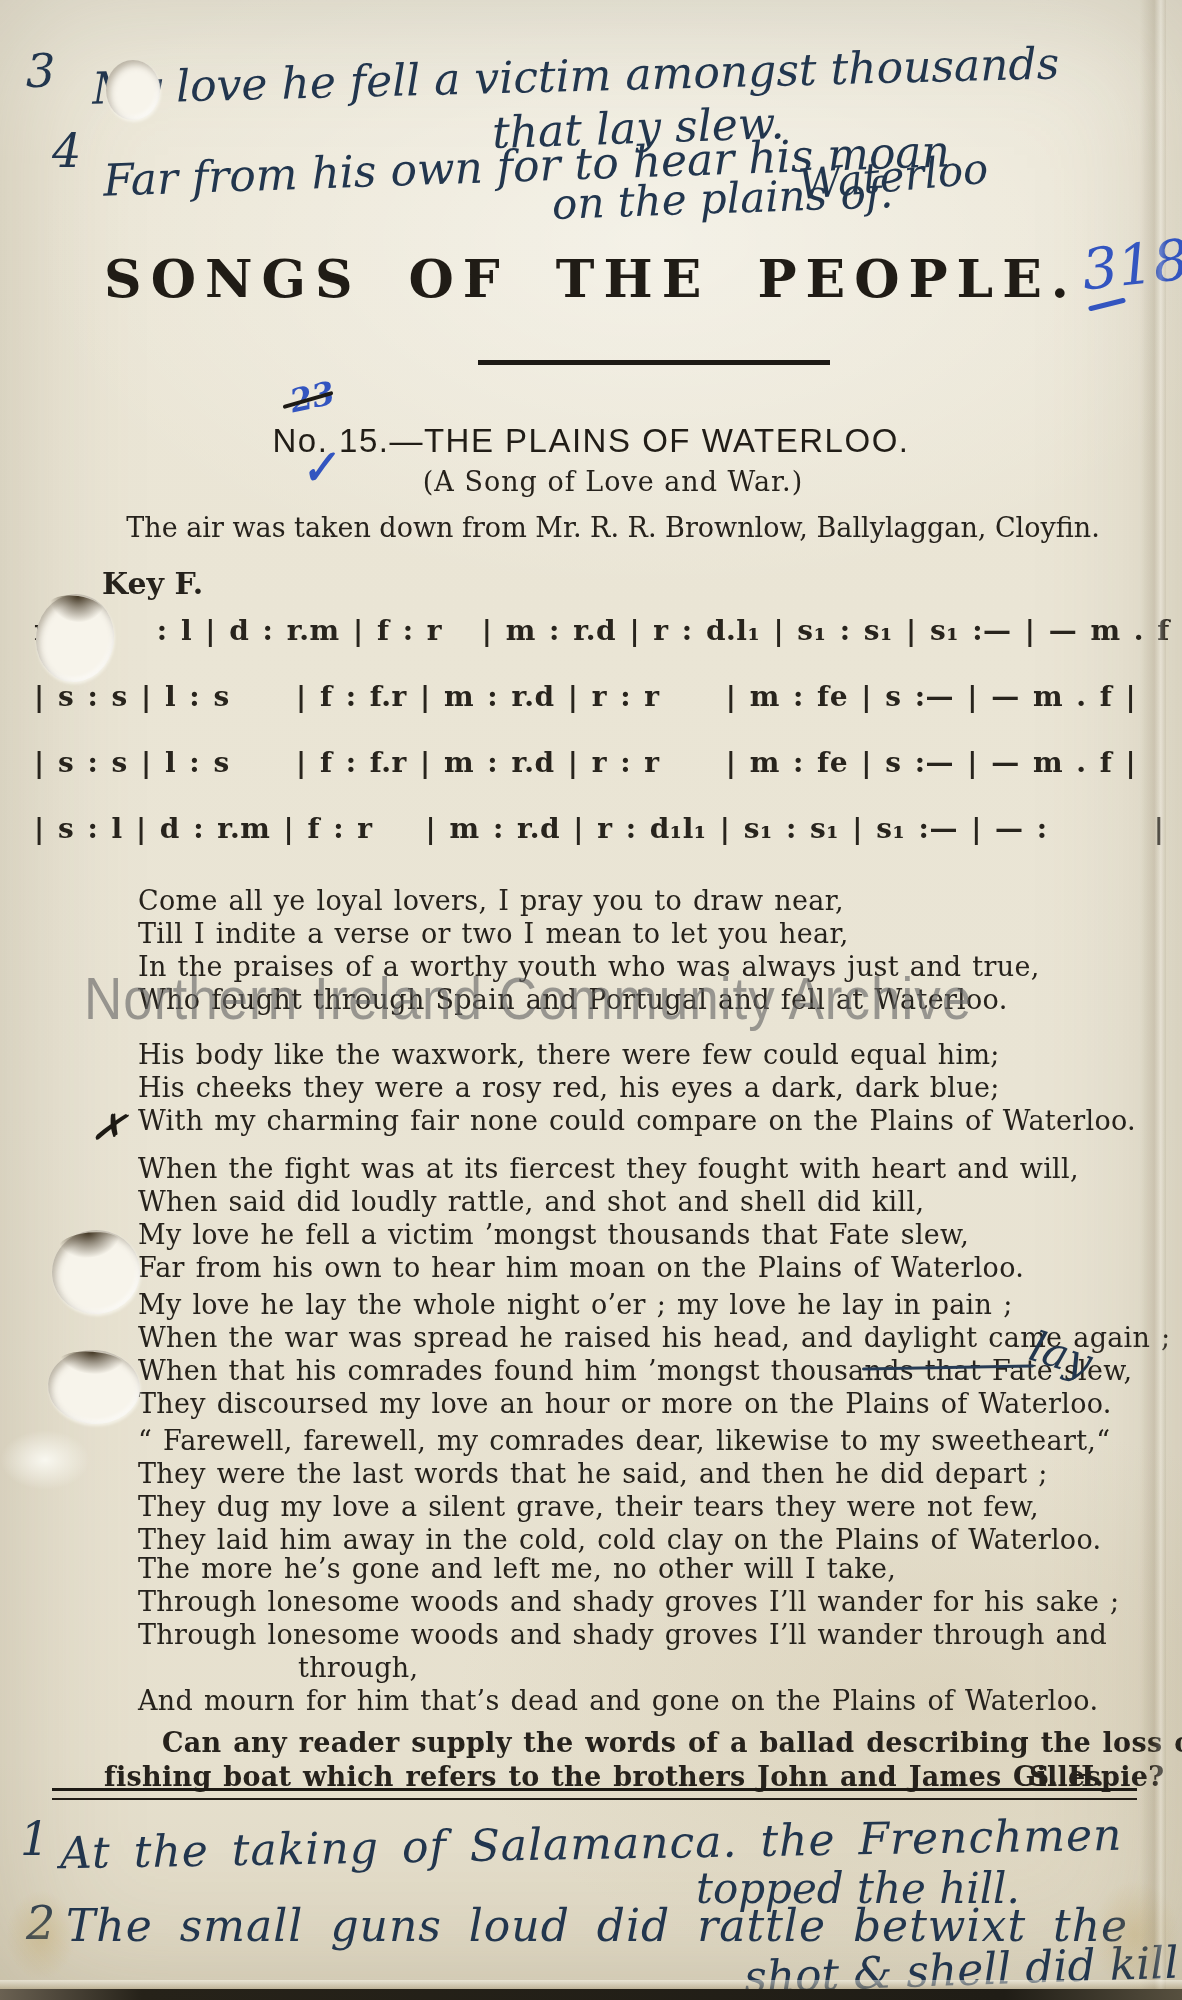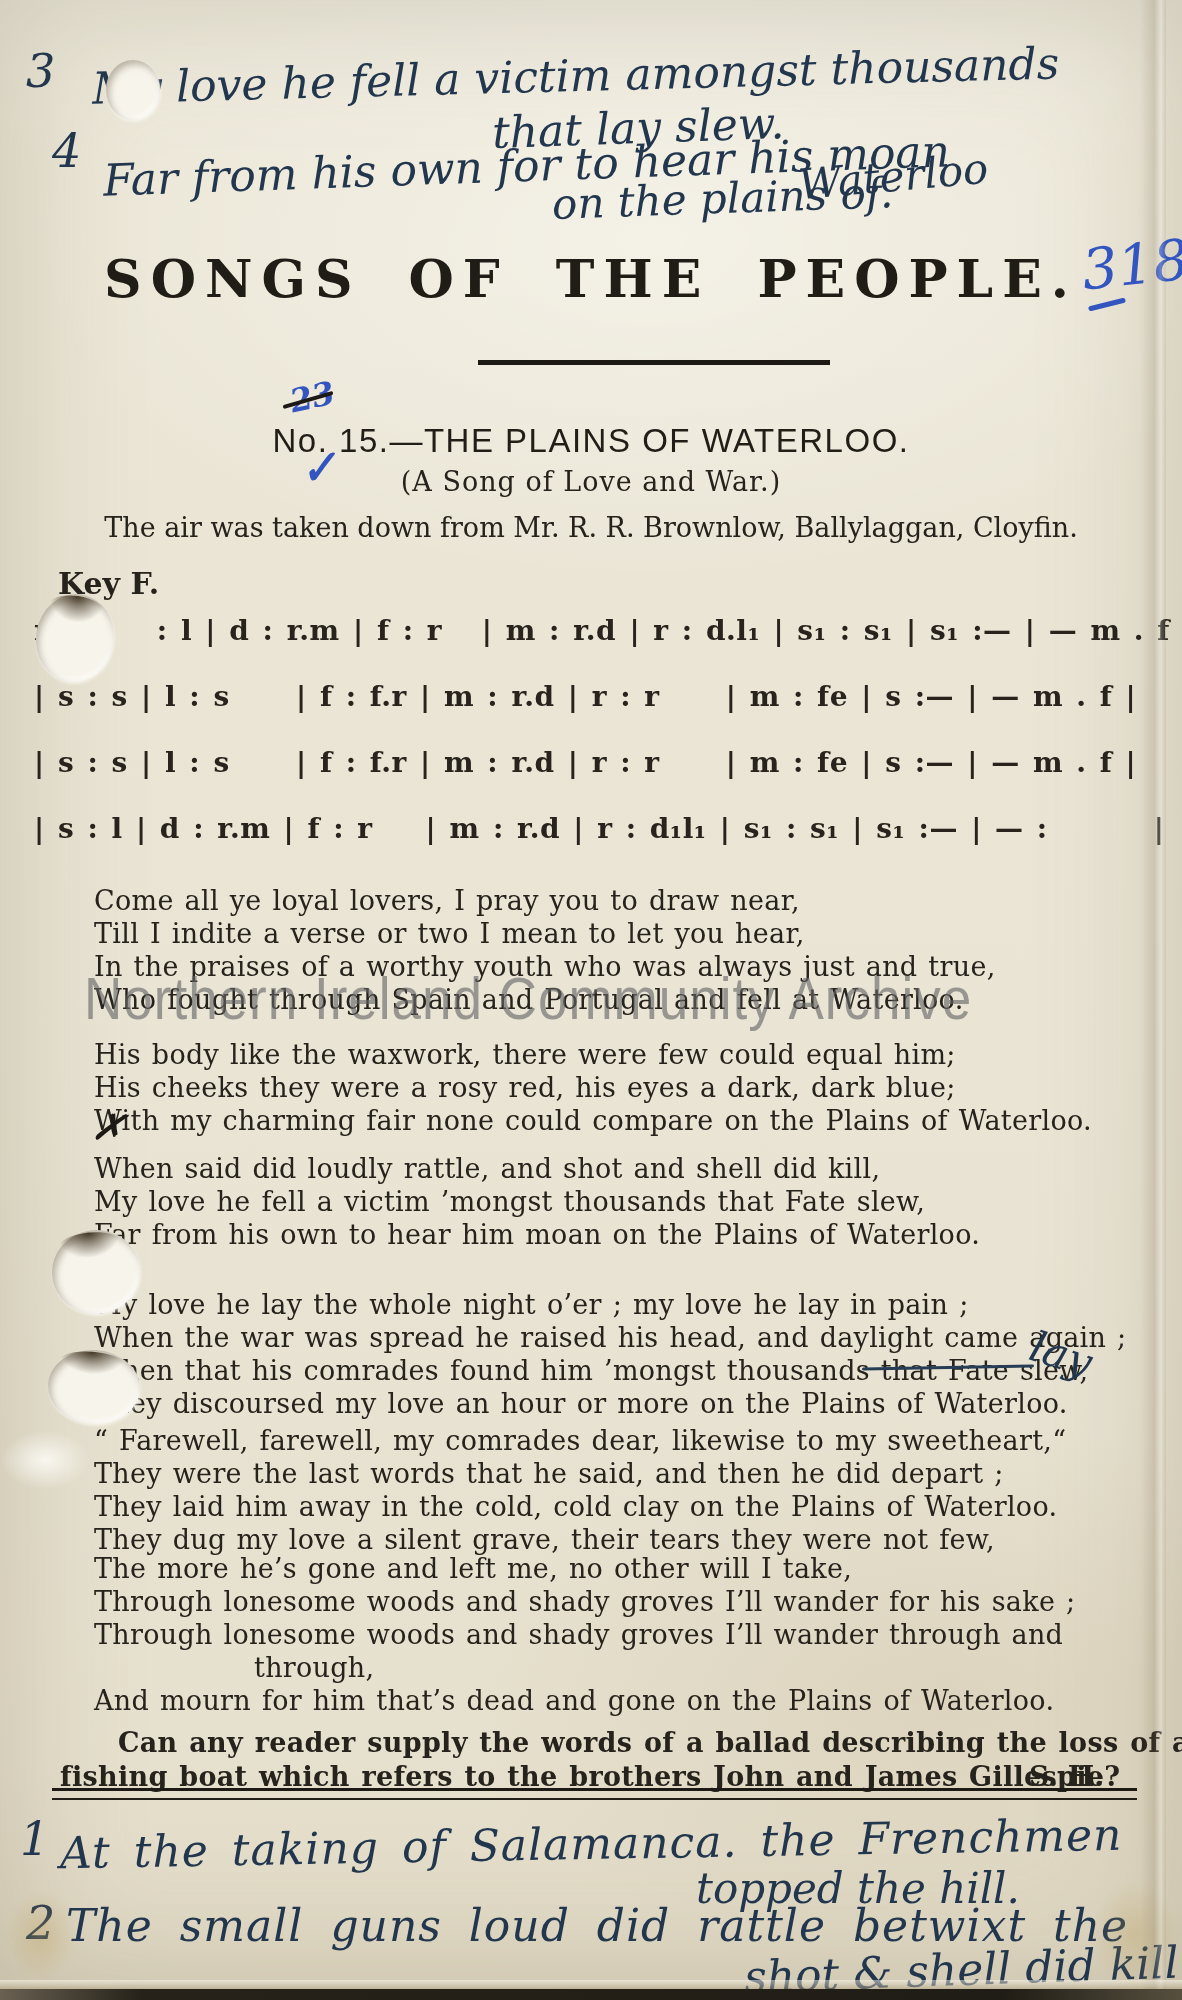--- a/index.html
+++ b/index.html
@@ -12,21 +12,21 @@
     box-shadow: inset 0 0 140px rgba(115,100,70,0.28);
     font-family:"DejaVu Serif", serif;
   }
   .crease{position:absolute; top:0; bottom:0; width:26px;
     background:linear-gradient(90deg, rgba(120,105,75,0) 0%, rgba(120,105,75,0.18) 55%, rgba(255,255,250,0.25) 80%, rgba(120,105,75,0.12) 100%);}
   .scan-edge{position:absolute; left:0; right:0; bottom:0; height:11px;
     background:linear-gradient(90deg,#6a6152,#262219 12%,#201d16 85%,#57503f);}
   .paper-lip{position:absolute; left:0; right:0; bottom:11px; height:9px;
     background:linear-gradient(180deg, rgba(255,253,244,0.5), rgba(170,155,120,0.45));}
 
-  .print{color:#26221c;}
+  .print{color:#26221c;padding-left:44px;}
   .verse-line{font-size:27px; line-height:33px; letter-spacing:0.3px; word-spacing:2px; white-space:nowrap;}
   .masthead{position:absolute; left:0; right:0; text-align:center; font-weight:bold;
     font-size:52px; letter-spacing:9px; word-spacing:20px; color:#201c16;}
   .heading{position:absolute; left:0; right:0; text-align:center; font-weight:normal;
     font-family:"Liberation Sans", sans-serif; font-size:33px; letter-spacing:1.5px; color:#211d17;}
   .center-line{position:absolute; left:0; right:0; text-align:center;}
   .solfa{position:absolute; left:34px; width:1120px; font-weight:bold; font-size:28px;
     white-space:pre; letter-spacing:0.5px; word-spacing:3px; color:#28241d;}
   .rule{position:absolute; background:#1d1a15;}
   .double-rule{position:absolute; height:7px; border-top:3px solid #1d1a15; border-bottom:2px solid #221e18;}
@@ -87,39 +87,40 @@
 
   <div class="abs print" style="left:94px; top:1038px;">
     <div class="verse-line">His body like the waxwork, there were few could equal him;</div>
     <div class="verse-line">His cheeks they were a rosy red, his eyes a dark, dark blue;</div>
     <div class="verse-line">With my charming fair none could compare on the Plains of Waterloo.</div>
   </div>
 
   <div class="abs hand" style="left:92px; top:1104px; font-size:40px; color:#1d1a15; transform:rotate(8deg);">✗</div>
 
   <div class="abs print" style="left:94px; top:1152px;">
+    <div class="verse-line">When the fight was at its fiercest they fought with heart and will,</div>
     <div class="verse-line">When said did loudly rattle, and shot and shell did kill,</div>
     <div class="verse-line">My love he fell a victim ’mongst thousands that Fate slew,</div>
     <div class="verse-line">Far from his own to hear him moan on the Plains of Waterloo.</div>
   </div>
 
   <div class="abs print" style="left:94px; top:1288px;">
     <div class="verse-line">My love he lay the whole night o’er ; my love he lay in pain ;</div>
     <div class="verse-line">When the war was spread he raised his head, and daylight came again ;</div>
     <div class="verse-line">When that his comrades found him ’mongst thousands that Fate slew,</div>
     <div class="verse-line">They discoursed my love an hour or more on the Plains of Waterloo.</div>
   </div>
   <div class="abs" style="left:862px; top:1366px; width:172px; height:3px; background:#273c55; transform:rotate(-1deg); border-radius:2px;"></div>
   <div class="abs hand" style="left:1030px; top:1330px; font-size:42px; transform:rotate(18deg);">lay</div>
 
   <div class="abs print" style="left:94px; top:1424px;">
     <div class="verse-line">“ Farewell, farewell, my comrades dear, likewise to my sweetheart,“</div>
     <div class="verse-line">They were the last words that he said, and then he did depart ;</div>
+    <div class="verse-line">They dug my love a silent grave, their tears they were not few,</div>
     <div class="verse-line">They laid him away in the cold, cold clay on the Plains of Waterloo.</div>
-    <div class="verse-line">They dug my love a silent grave, their tears they were not few,</div>
   </div>
 
   <div class="abs print" style="left:94px; top:1552px;">
     <div class="verse-line">The more he’s gone and left me, no other will I take,</div>
     <div class="verse-line">Through lonesome woods and shady groves I’ll wander for his sake ;</div>
     <div class="verse-line">Through lonesome woods and shady groves I’ll wander  through  and</div>
     <div class="verse-line" style="padding-left:160px;">through,</div>
     <div class="verse-line">And mourn for him that’s dead and gone on the Plains of Waterloo.</div>
   </div>
 

